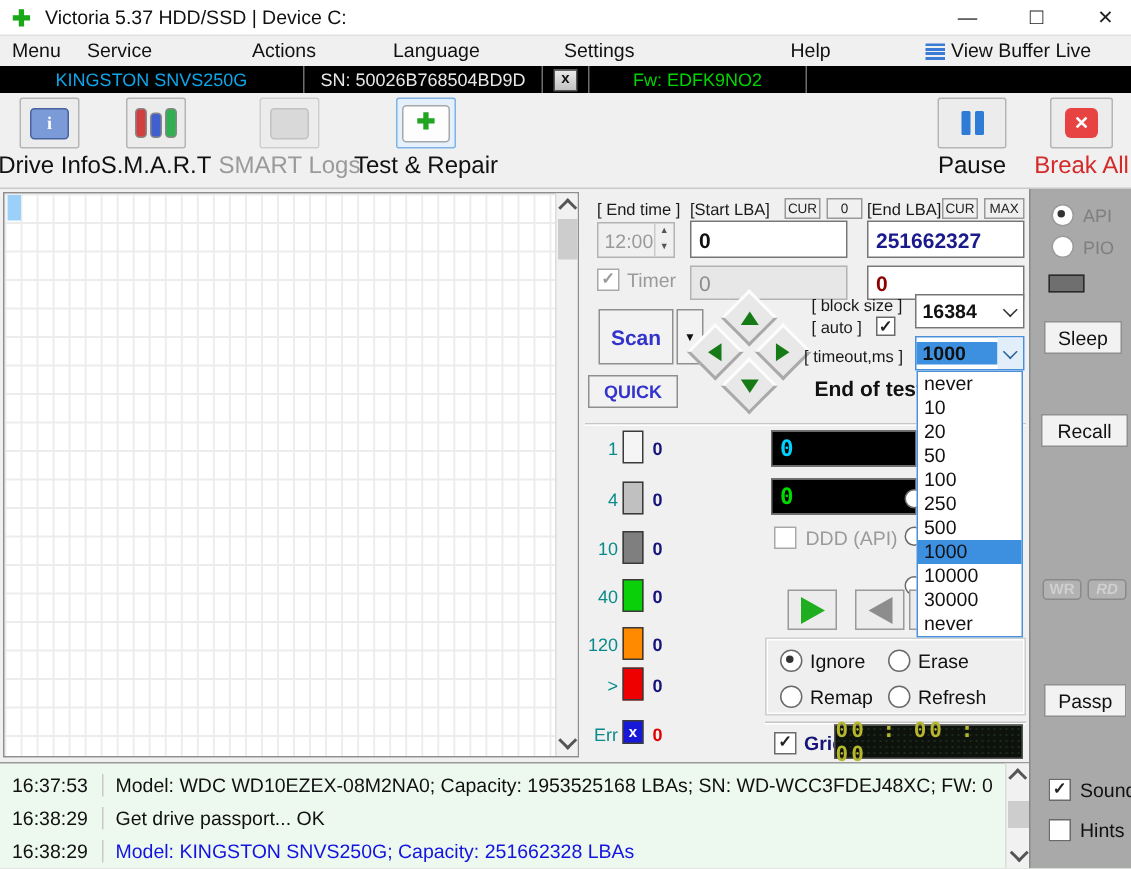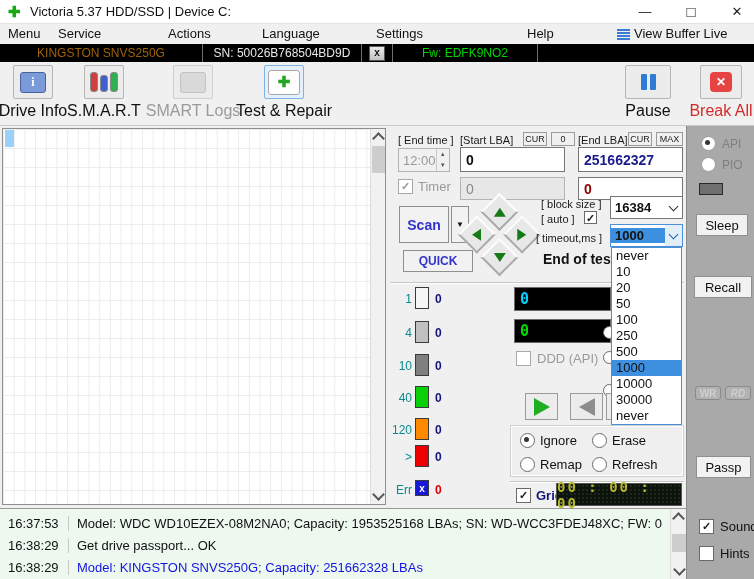--- a/index.html
+++ b/index.html
@@ -134,21 +134,21 @@
     <span class="abs menu-item txt" style="left:168px;">Actions</span>
     <span class="abs menu-item txt" style="left:262px;">Language</span>
     <span class="abs menu-item txt" style="left:376px;">Settings</span>
     <span class="abs menu-item txt" style="left:527px;">Help</span>
     <span class="abs vbl-icon" style="left:617px;top:5px;"></span>
     <span class="abs menu-item txt" style="left:634px;">View Buffer Live</span>
   </div>
 
   <div class="abs devbar">
     <div class="devseg" style="width:202px;">
-      <span class="txt" style="color:#a16207;">KINGSTON SNVS250G</span>
+      <span class="txt" style="color:#0ea5e9;">KINGSTON SNVS250G</span>
     </div>
     <div class="devseg" style="width:158px;">
       <span class="txt" style="color:#e8e8e8;">SN: 50026B768504BD9D</span>
     </div>
     <div class="devseg" style="width:30px;border-right:1px solid #6e6e6e;">
       <span class="xbtn">x</span>
     </div>
     <div class="devseg" style="width:144px;">
       <span class="txt" style="color:#00d400;">Fw: EDFK9NO2</span>
     </div>
@@ -228,21 +228,21 @@
     <div class="abs edit dis" style="left:72px;top:51px;width:105px;height:23px;font-weight:normal;">0</div>
 
     <span class="abs lbl txt" style="left:190px;top:8px;">[End LBA]</span>
     <div class="abs minibtn" style="left:240px;top:6px;width:24px;">CUR</div>
     <div class="abs minibtn" style="left:268px;top:6px;width:27px;">MAX</div>
     <div class="abs edit" style="left:190px;top:21px;width:105px;height:25px;color:#1a1a8c;">251662327</div>
     <div class="abs edit" style="left:190px;top:51px;width:105px;height:23px;color:#8b0000;">0</div>
 
     <div class="abs btn blue-bold" style="left:11px;top:80px;width:50px;height:37px;font-size:14px;">Scan</div>
     <div class="abs btn" style="left:63px;top:80px;width:18px;height:37px;font-size:8px;">▼</div>
-    <div class="abs btn blue-bold" style="left:15px;top:124px;width:70px;height:22px;font-size:12px;">QUICK</div>
+    <div class="abs btn blue-bold" style="left:4px;top:124px;width:60px;height:22px;font-size:12px;">QUICK</div>
 
     <div class="abs dpad" style="left:82px;top:79px;">
       <div class="dcell">
           <span class="dtri tri-u"></span>
         </div>
       <div class="dcell">
           <span class="dtri tri-rr"></span>
         </div>
       <div class="dcell">
           <span class="dtri tri-l"></span>

